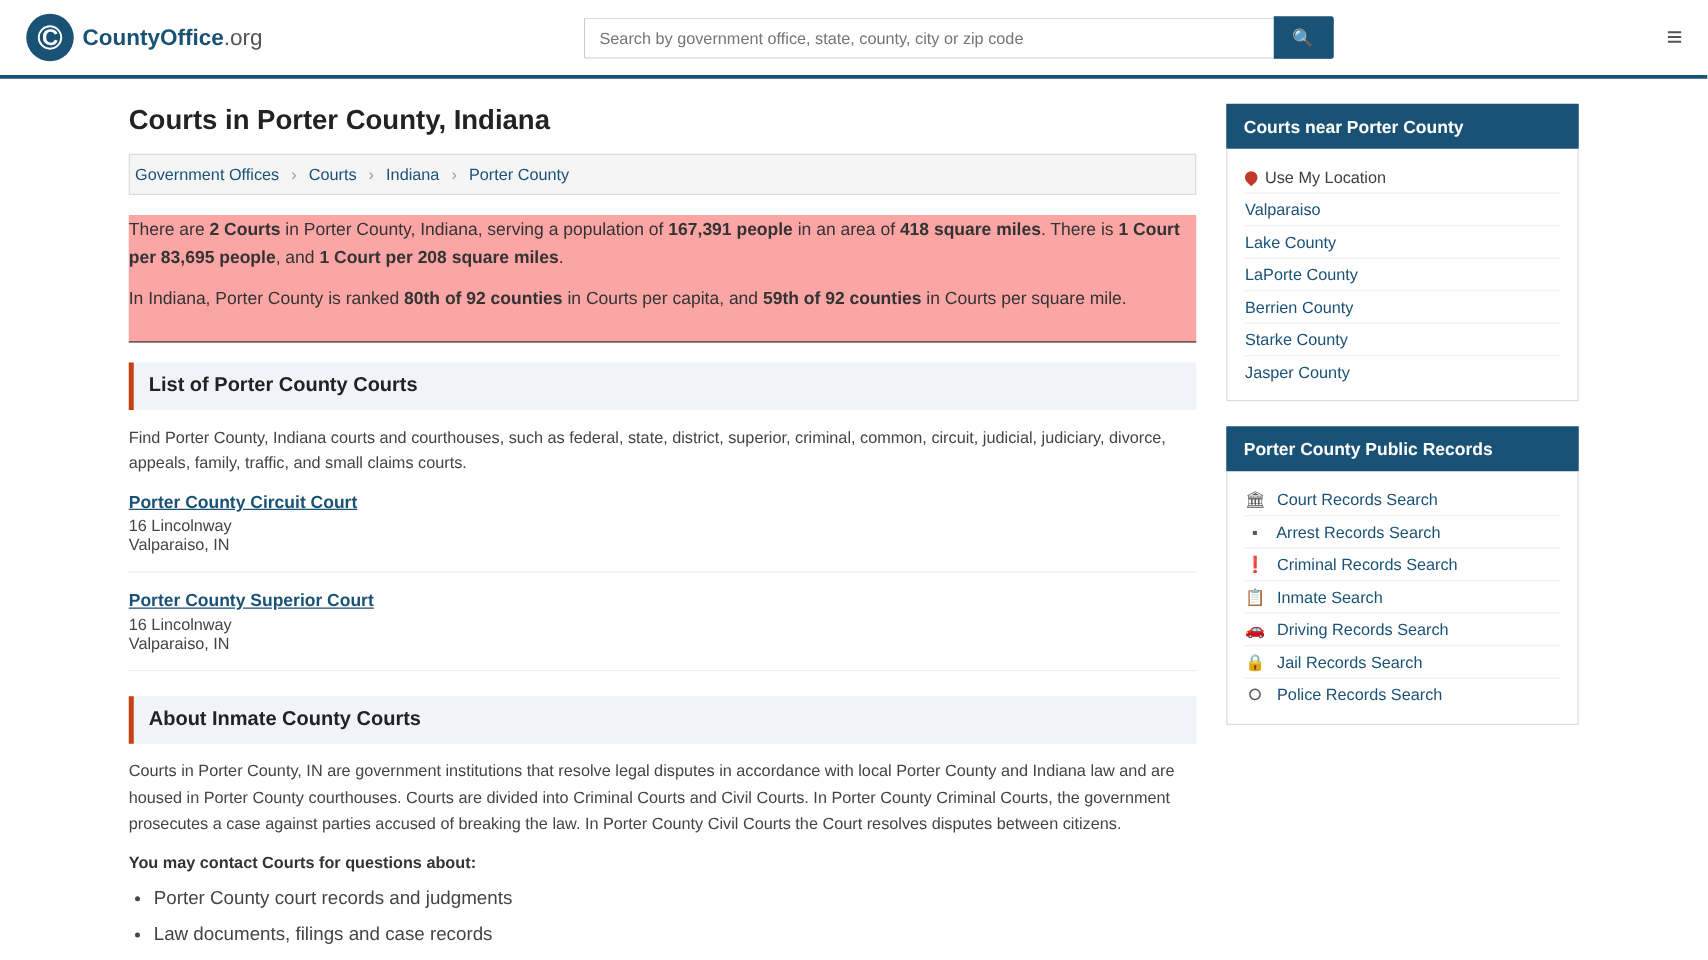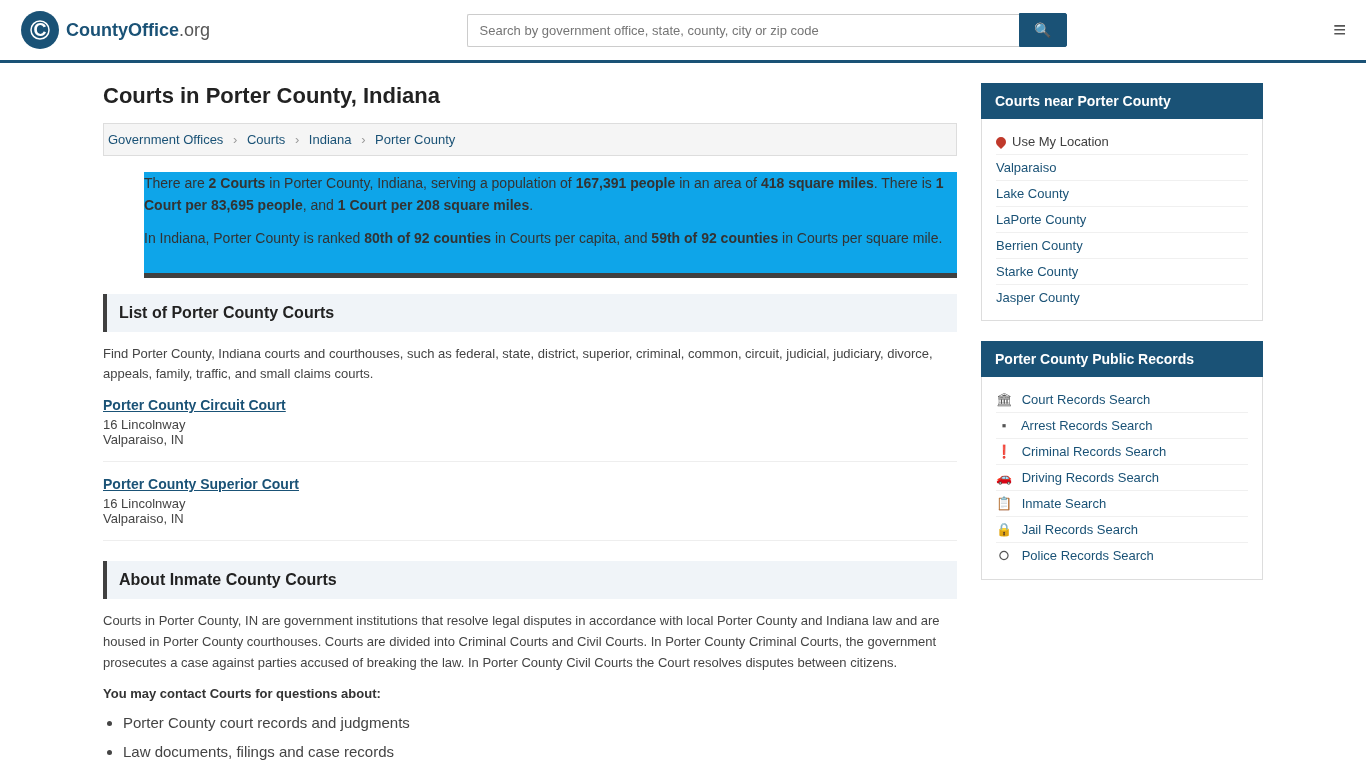--- a/index.html
+++ b/index.html
@@ -93,34 +93,33 @@
       margin-bottom: 16px;
     }
     #breadcrumb a {
       color: #1a5276;
       text-decoration: none;
     }
     .bc-sep { margin: 0 6px; color: #999; }
 
     
     #info-box {
-      background: #0ea5e9;
+      background: #fca5a5;
       padding: 0 0 14px 0;
       margin-bottom: 16px;
       font-size: 14px;
       line-height: 1.6;
-      border-bottom: 5px solid #404040;
-      margin-left: 41px;
+      border-bottom: 1px solid #404040;
     }
     #info-box p { margin-bottom: 10px; }
 
     
     .section-header {
       background: #f0f4f8;
-      border-left: 4px solid #404040;
+      border-left: 4px solid #c2410c;
       padding: 10px 12px;
       font-size: 16px;
       font-weight: bold;
       color: #222;
       margin-bottom: 12px;
     }
 
     
     #court-list-section {
       margin-bottom: 20px;
@@ -344,28 +343,28 @@
         </a>
         <a class="sidebar-link" href="#">
           <span class="sidebar-link-icon">▪</span>
           <span>Arrest Records Search</span>
         </a>
         <a class="sidebar-link" href="#">
           <span class="sidebar-link-icon">❗</span>
           <span>Criminal Records Search</span>
         </a>
         <a class="sidebar-link" href="#">
+          <span class="sidebar-link-icon">📋</span>
+          <span>Inmate Search</span>
+        </a>
+        <a class="sidebar-link" href="#">
           <span class="sidebar-link-icon">🚗</span>
           <span>Driving Records Search</span>
         </a>
         <a class="sidebar-link" href="#">
-          <span class="sidebar-link-icon">📋</span>
-          <span>Inmate Search</span>
-        </a>
-        <a class="sidebar-link" href="#">
           <span class="sidebar-link-icon">🔒</span>
           <span>Jail Records Search</span>
         </a>
         <a class="sidebar-link" href="#">
           <span class="sidebar-link-icon">⭘</span>
           <span>Police Records Search</span>
         </a>
       </div>
     </div>
 

